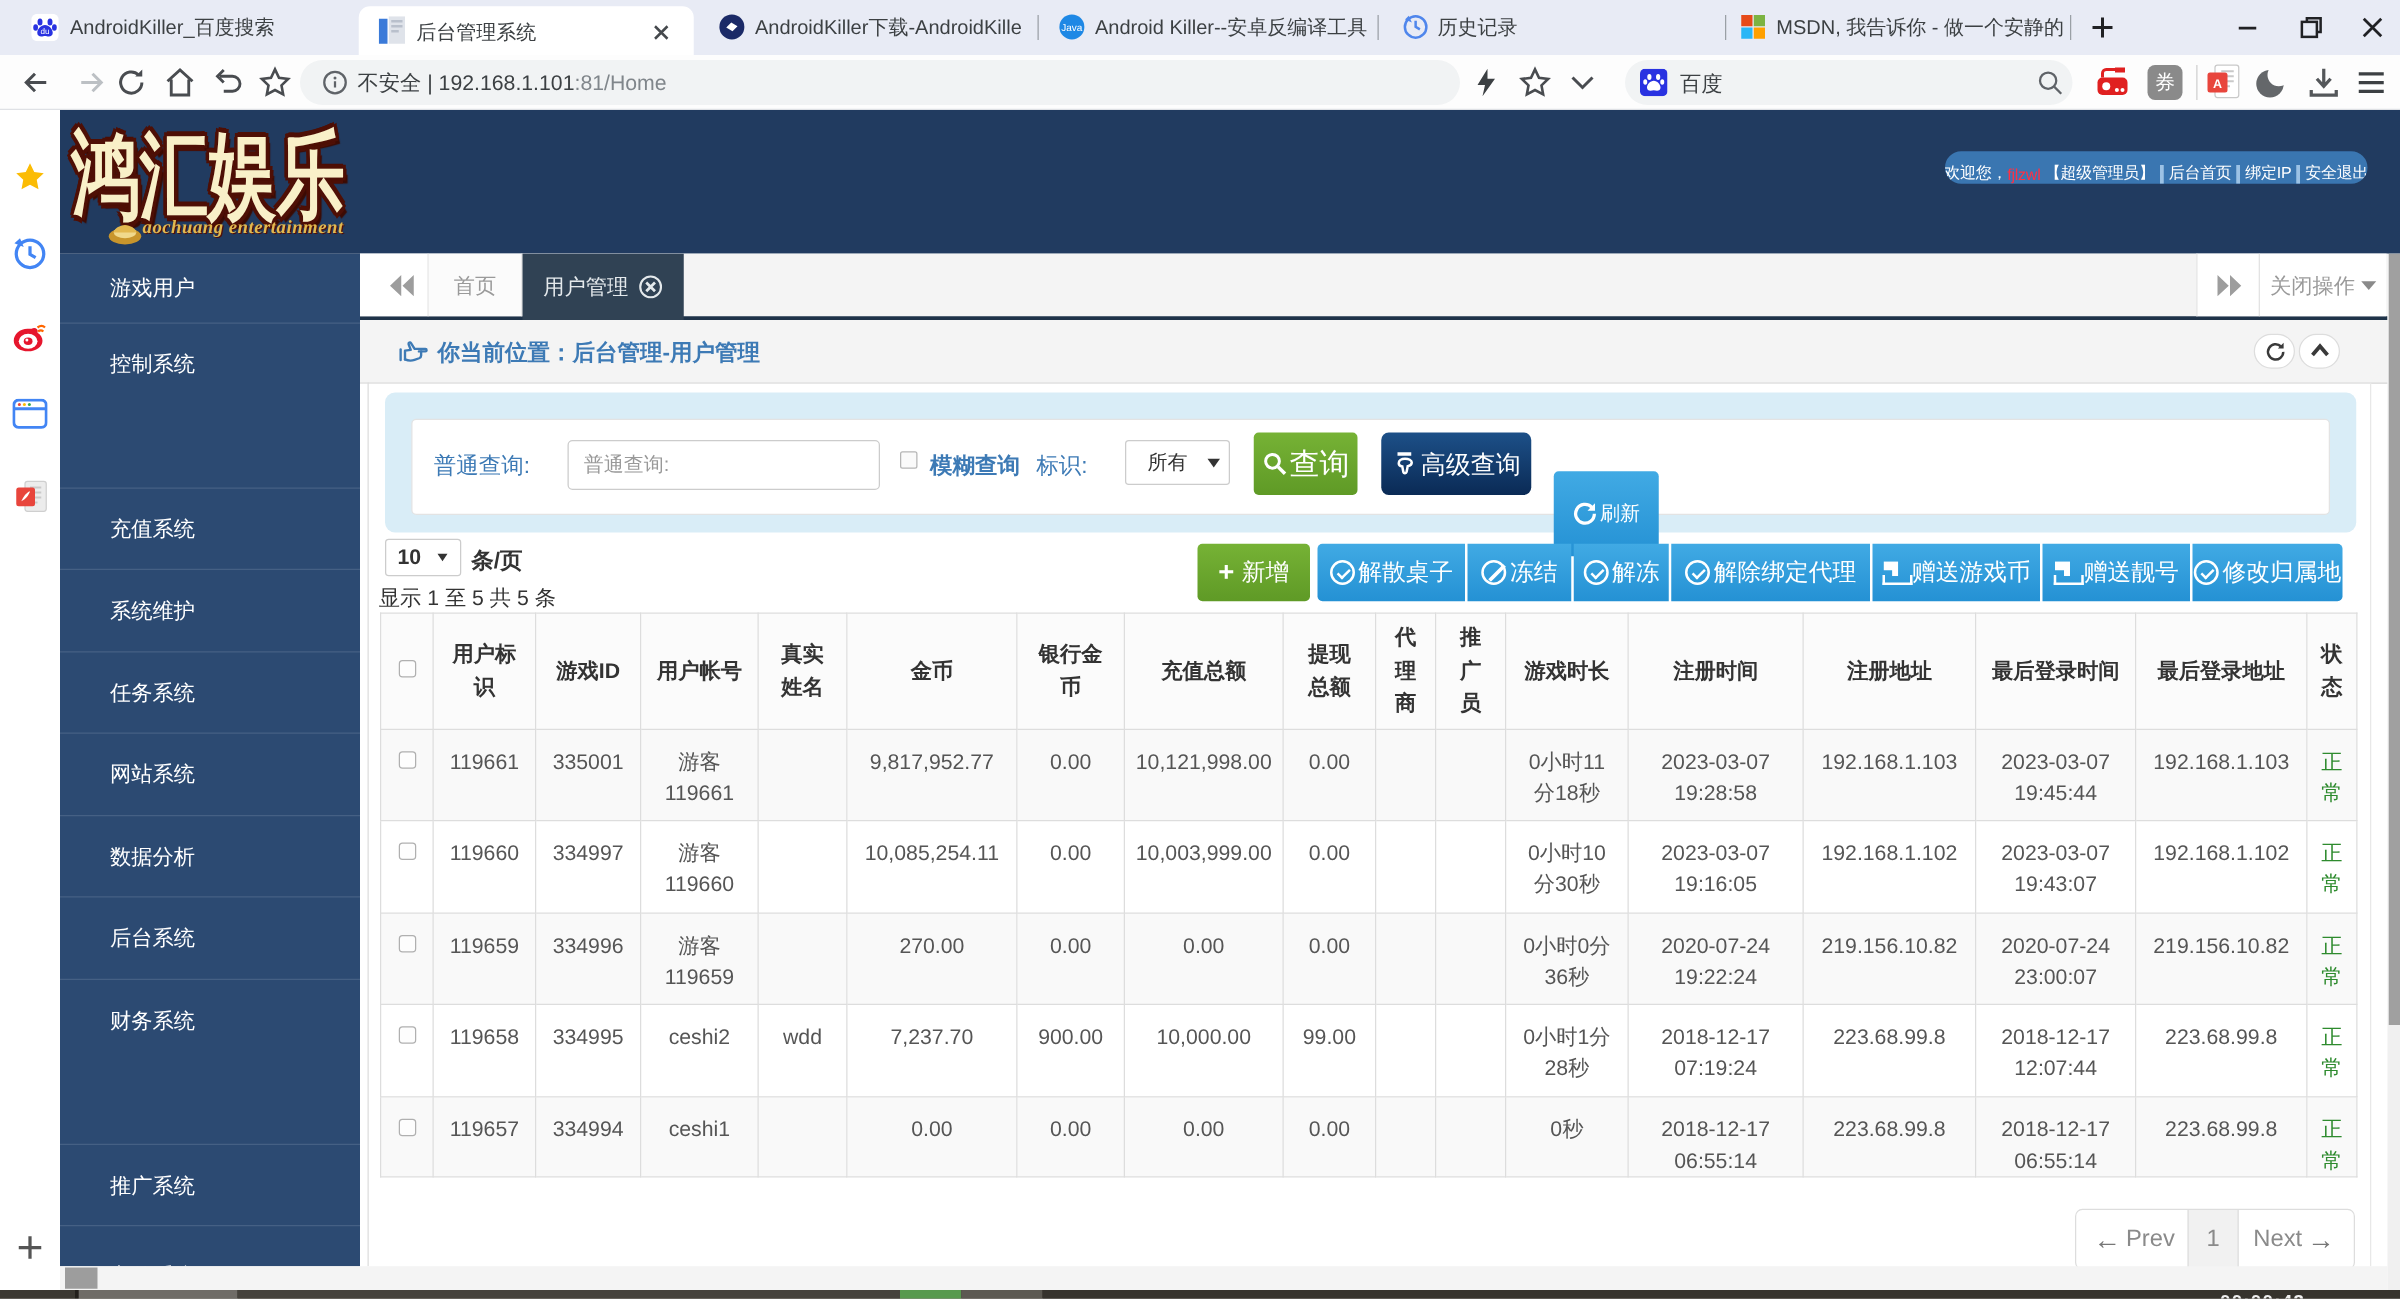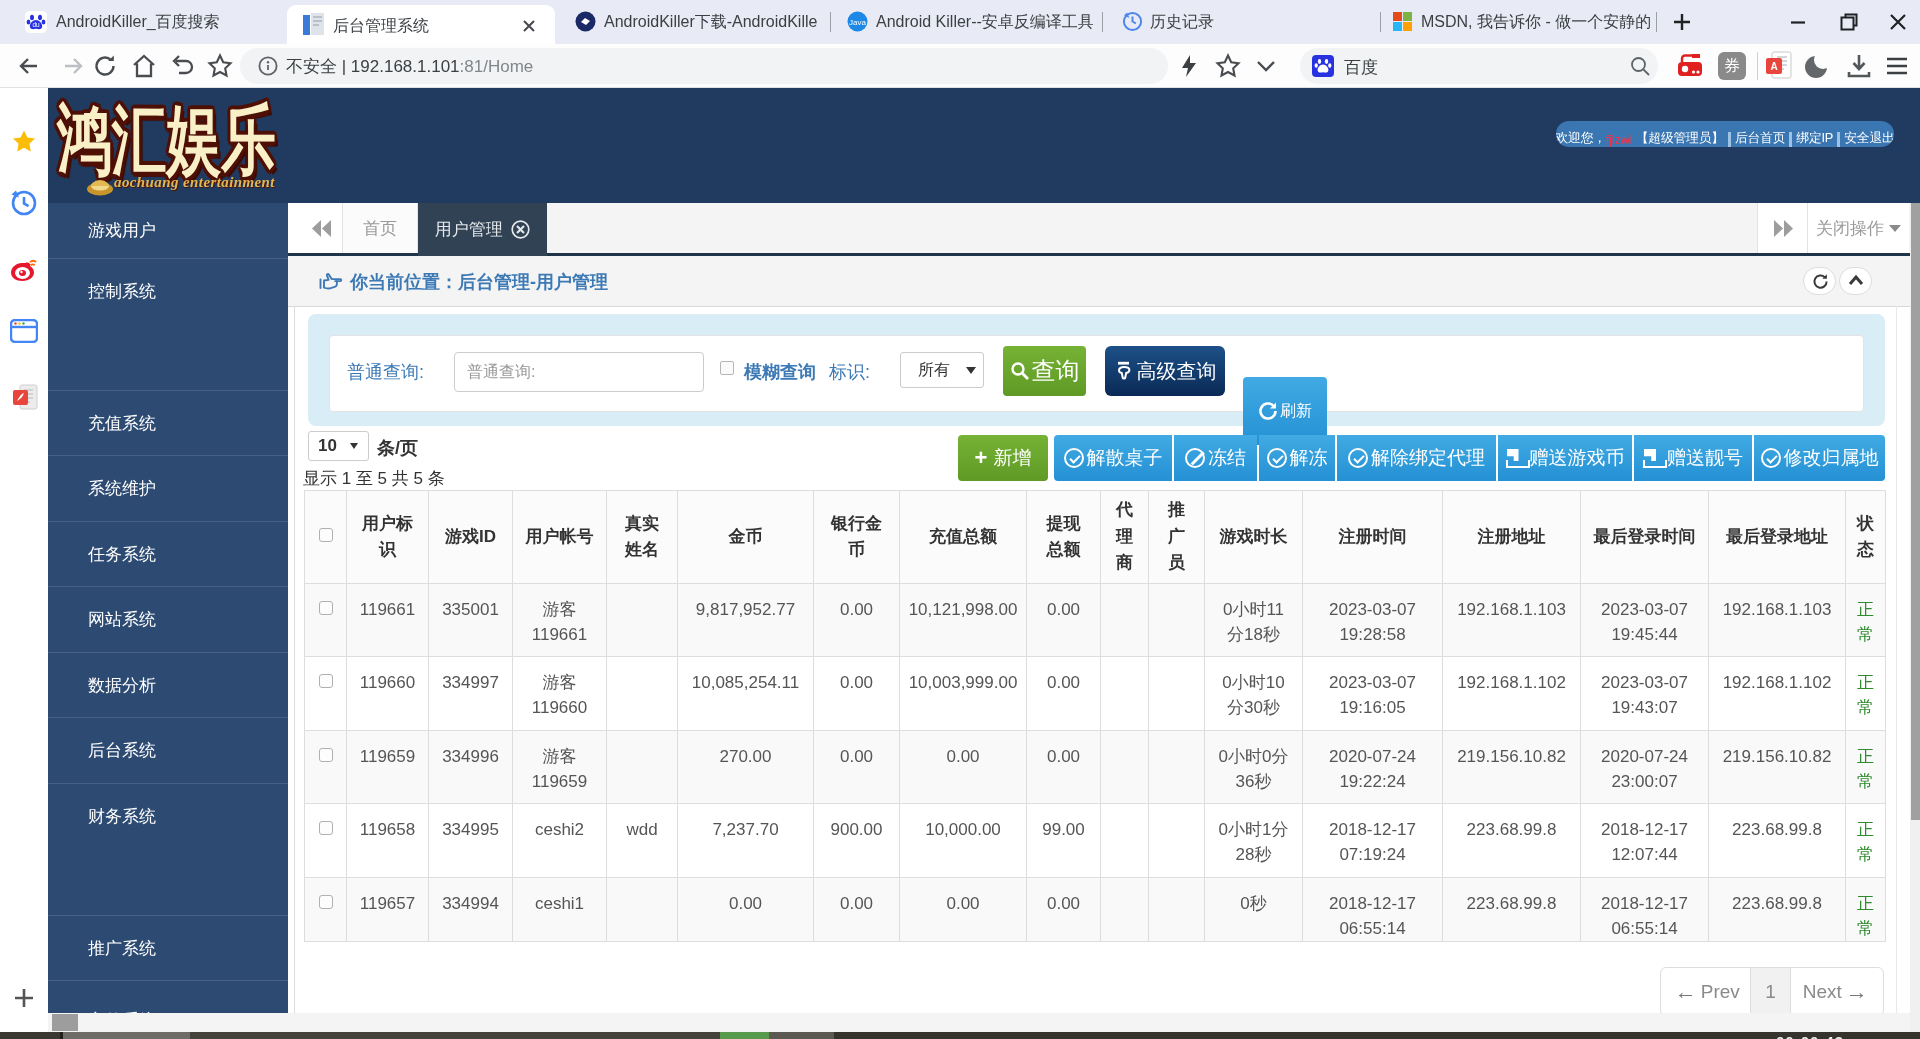--- a/index.html
+++ b/index.html
@@ -338,21 +338,21 @@
     <div class="abs" style="left:62px;top:136px;width:0;height:0;border-left:4px solid transparent;border-right:4px solid transparent;border-top:6px solid #333;"></div>
     <div class="abs" style="left:89px;top:129px;font-size:18px;font-weight:bold;color:#333;">条/页</div>
     <div class="abs" style="left:15px;top:160px;font-size:17px;color:#333;">显示 1 至 5 共 5 条</div>
     <div class="btn bgreen" style="left:670px;top:128px;width:90px;height:46px;font-size:19px;"><b style="font-size:22px;margin-right:6px;">+</b>新增</div>
     <div class="btn bblue" style="left:766px;top:128px;width:118px;height:46px;font-size:19px;border-radius:4px 0 0 4px;"><span class="ic-ok"></span>解散桌子</div>
     <div class="btn bblue" style="left:886px;top:128px;width:83px;height:46px;font-size:19px;border-radius:0;"><span class="ic-no"></span>冻结</div>
     <div class="btn bblue" style="left:971px;top:128px;width:76px;height:46px;font-size:19px;border-radius:0;"><span class="ic-ok"></span>解冻</div>
     <div class="btn bblue" style="left:1049px;top:128px;width:159px;height:46px;font-size:19px;border-radius:0;"><span class="ic-ok"></span>解除绑定代理</div>
     <div class="btn bblue" style="left:1210px;top:128px;width:134px;height:46px;font-size:19px;border-radius:0;"><span class="ic-gift"></span>赠送游戏币</div>
     <div class="btn bblue" style="left:1346px;top:128px;width:118px;height:46px;font-size:19px;border-radius:0;"><span class="ic-gift"></span>赠送靓号</div>
-    <div class="btn bblue" style="left:1466px;top:128px;width:131px;height:46px;font-size:19px;border-radius:0 4px 4px 0;"><span class="ic-ok"></span>修改归属地</div>
+    <div class="btn bblue" style="left:1466px;top:128px;width:120px;height:46px;font-size:19px;border-radius:0 4px 4px 0;"><span class="ic-ok"></span>修改归属地</div>
     <table class="abs" id="dtable" style="left:16px;top:183px;">
       <colgroup>
           <col style="width:42px">
           <col style="width:82px">
           <col style="width:84px">
           <col style="width:94px">
           <col style="width:71px">
           <col style="width:136px">
           <col style="width:86px">
           <col style="width:127px">

